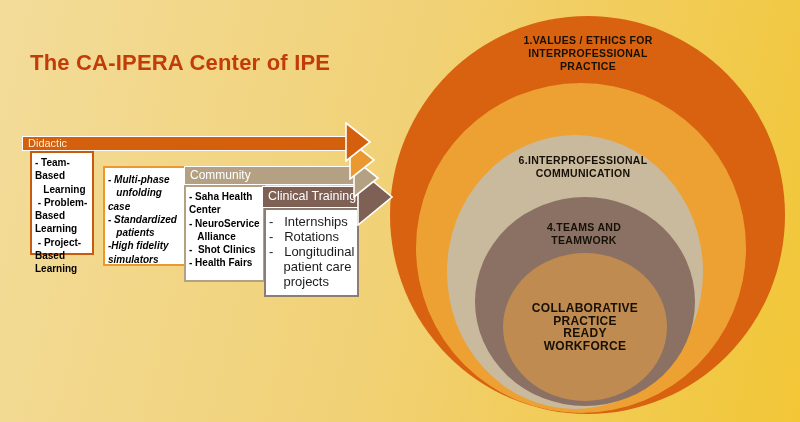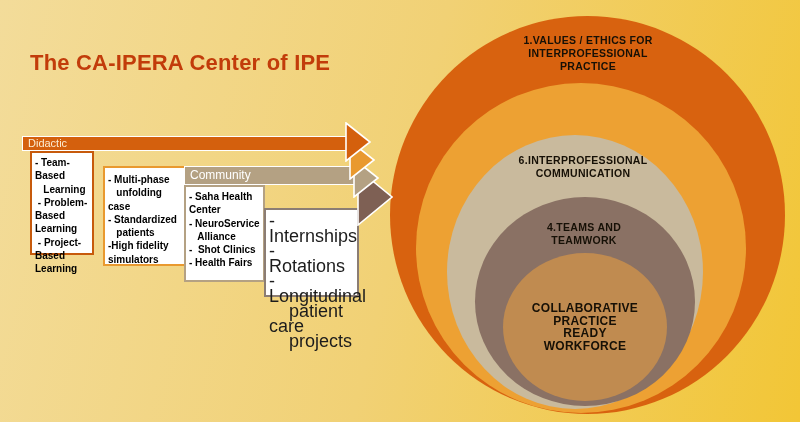--- a/index.html
+++ b/index.html
@@ -52,21 +52,21 @@
   .bodybox {
     position:absolute; background:#FFFFFF; box-sizing:border-box;
     border:2px solid; color:#000000;
     font-weight:bold; font-size:10px; line-height:13.3px;
     white-space:pre-wrap; padding:3px 1px 0 3px;
   }
   #bd1 { left:22px;  top:151px; width:64px; height:104px;margin-left:8px; }
   #bd2 { left:103px; top:166px; width:83px; height:100px; padding-top:5px; }
   #bd3 { left:184px; top:185px; width:81px; height:97px; }
   #bd4 { left:264px; top:208px; width:95px; height:89px;
-         font-weight:normal; font-size:18px; line-height:15px;
+         font-weight:normal; font-size:13px; line-height:15px;
          color:#1C1C1C; padding-top:4px; }
 </style>
 </head>
 <body>
 
 <div class="slide" style="background: linear-gradient(103deg, rgb(243, 220, 154) 0%, rgb(241, 209, 117) 50%, rgb(242, 198, 54) 100%);">
 
   <div class="ring" id="r1" style="background-color: rgb(216, 98, 15);"></div>
   <div class="ring" id="r2" style="background-color: rgb(237, 161, 51);"></div>
   <div class="ring" id="r3" style="background-color: rgb(201, 186, 157);"></div>
@@ -84,38 +84,39 @@
 PRACTICE
 READY
 WORKFORCE</div>
 
   <div class="bodybox" id="bd1" style="border-color: rgb(199, 90, 12);">- Team-Based
    Learning
  - Problem-Based
 Learning
  - Project-Based
 Learning</div>
-  <div class="bodybox" id="bd2" style="border-color: rgb(233, 153, 47);">- Multi-phase
+  <div class="bodybox" id="bd2" style="border-color: rgb(233, 153, 47); font-style: italic;">- Multi-phase
    unfolding case
 - Standardized
    patients
 -High fidelity
 simulators</div>
   <div class="bodybox" id="bd3" style="border-color: rgb(180, 161, 131);">- Saha Health
 Center
 - NeuroService
    Alliance
 -  Shot Clinics
 - Health Fairs</div>
   <div class="bodybox" id="bd4" style="border-color: rgb(139, 125, 116);">-   Internships
 -   Rotations
 -   Longitudinal
     patient care
     projects</div>
 
+  <div class="banner" id="b4" style="background-color: rgb(126, 96, 84); color: rgb(255, 255, 255);">Clinical Training</div>
   <svg class="tip" id="t4" width="36" height="58" viewBox="0 0 36 58">
     <polygon points="1,1 35,29 1,57" stroke="#FFFFFF" stroke-width="1.6" fill="#7E6054"></polygon>
   </svg>
 
   <div class="banner" id="b3" style="background-color: rgb(180, 161, 131); color: rgb(255, 255, 255);">Community</div>
   <svg class="tip" id="t3" width="26" height="40" viewBox="0 0 26 40">
     <polygon points="1,1 25,20 1,39" stroke="#FFFFFF" stroke-width="1.6" fill="#B4A183"></polygon>
   </svg>
 
   <svg class="tip" id="t2" width="26" height="40" viewBox="0 0 26 40">

